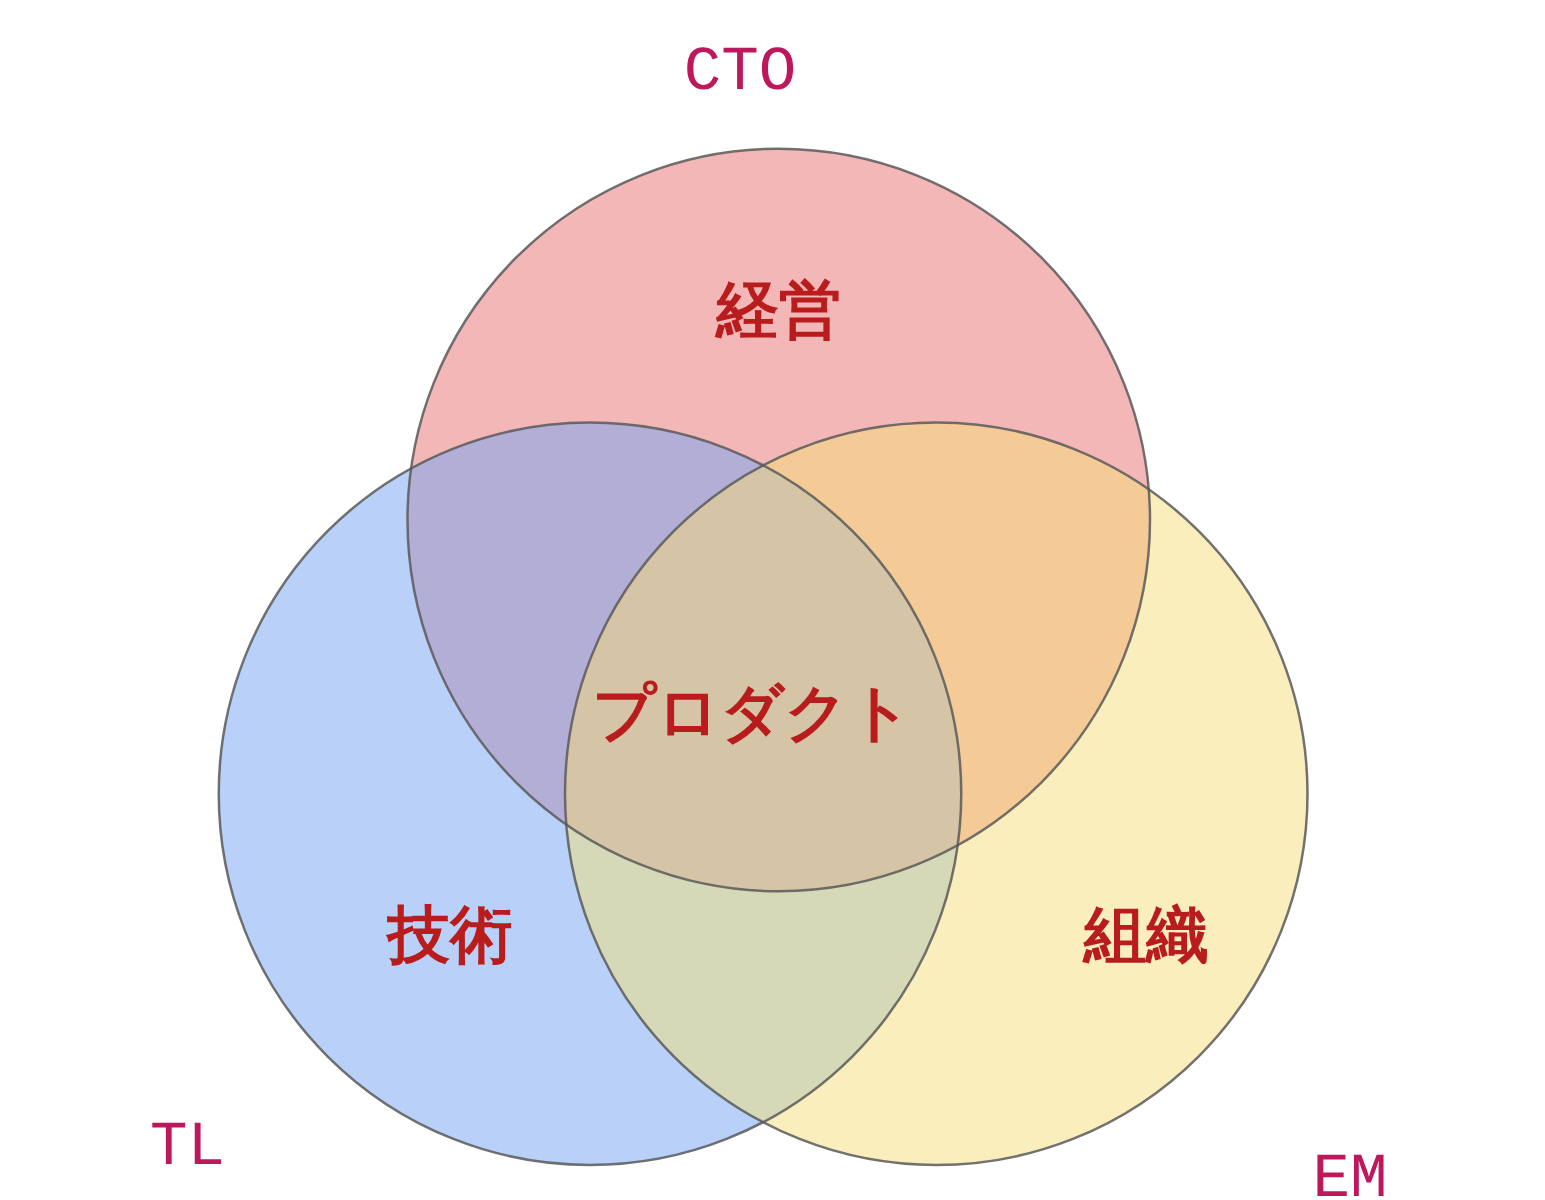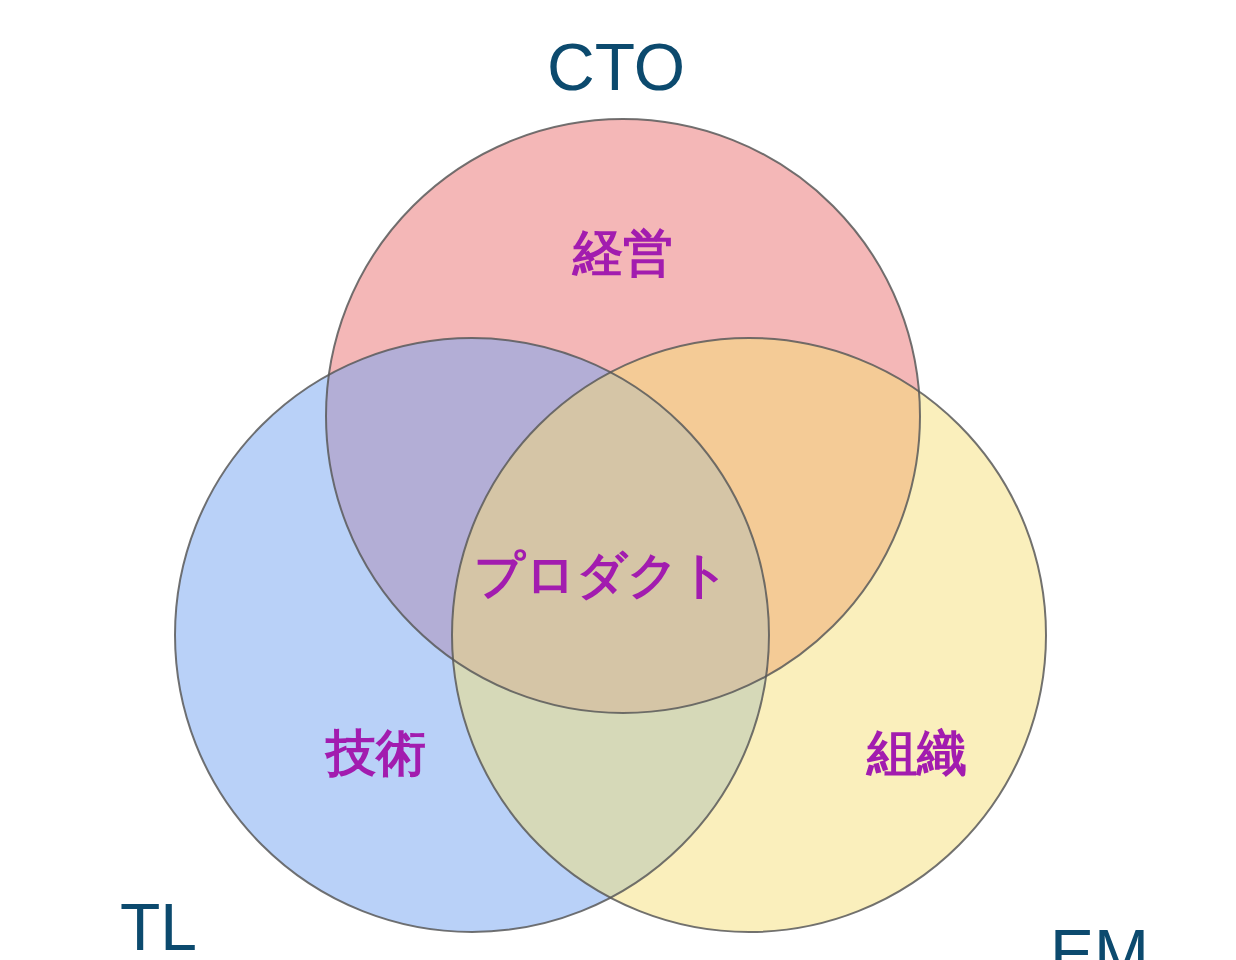--- a/index.html
+++ b/index.html
@@ -16,33 +16,33 @@
     }
     #venn {
       position: absolute;
       left: 0;
       top: 0;
       width: 1236px;
       height: 960px;
     }
     .role-label {
       position: absolute;
-      font-family: Liberation Sans, sans-serif;
-      font-size: 66px;
+      font-family: Liberation Mono, monospace;
+      font-size: 50px;
       line-height: 1;
-      color: #0c4a6e;
+      color: #be185d;
       white-space: nowrap;
     }
     .area-label {
       position: absolute;
-      font-family: Liberation Serif, serif;
+      font-family: Liberation Mono, monospace;
       font-weight: bold;
       font-size: 50px;
       line-height: 1;
-      color: #a21caf;
+      color: #b91c1c;
       white-space: nowrap;
       transform: translateX(-50%);
     }
   </style>
 </head>
 <body>
 
 <svg id="venn" viewBox="0 0 1236 960" xmlns="http://www.w3.org/2000/svg">
   <defs>
     <clipPath id="clip-cto">
@@ -80,14 +80,14 @@
     <circle cx="749" cy="635" r="297"></circle>
   </g>
 </svg>
 
 <div class="role-label" style="left:547px; top:34px;">CTO</div>
 <div class="role-label" style="left:120px; top:894px;">TL</div>
 <div class="role-label" style="left:1050px; top:920px;">EM</div>
 
 <div class="area-label" style="left:623px; top:228px;">経営</div>
 <div class="area-label" style="left:602px; top:550px;">プロダクト</div>
-<div class="area-label" style="left:376px; top:728px;">技術</div>
+<div class="area-label" style="left:360px; top:728px;">技術</div>
 <div class="area-label" style="left:905px; top:728px;margin-left:12px;">組織</div>
 
 </body></html>

